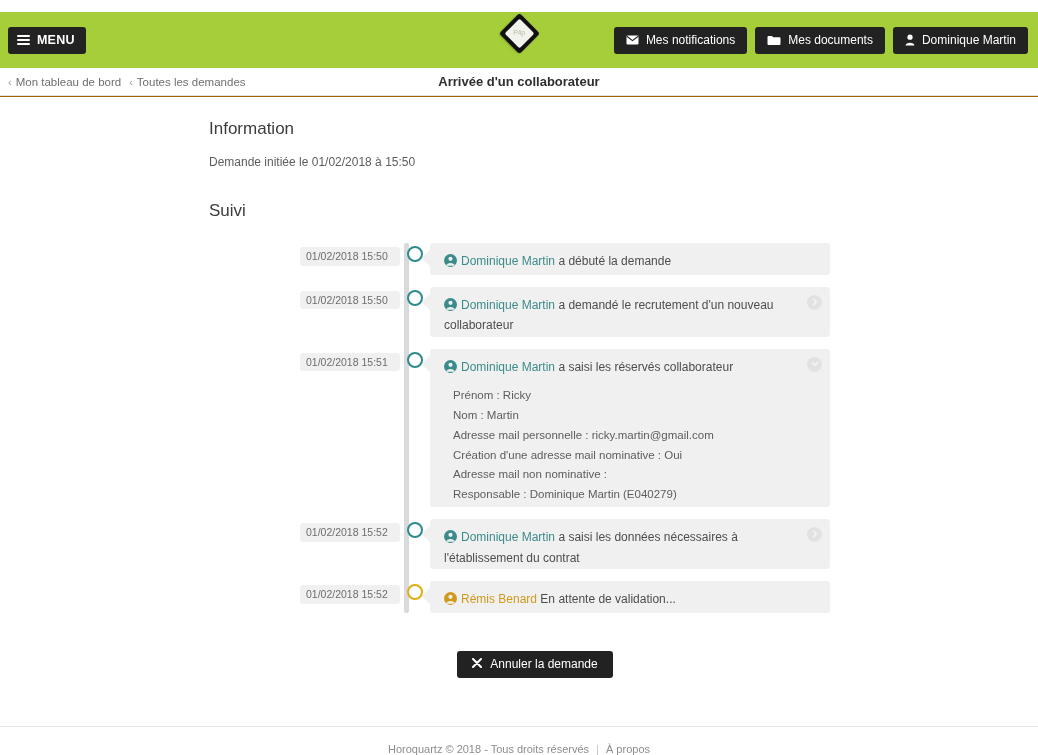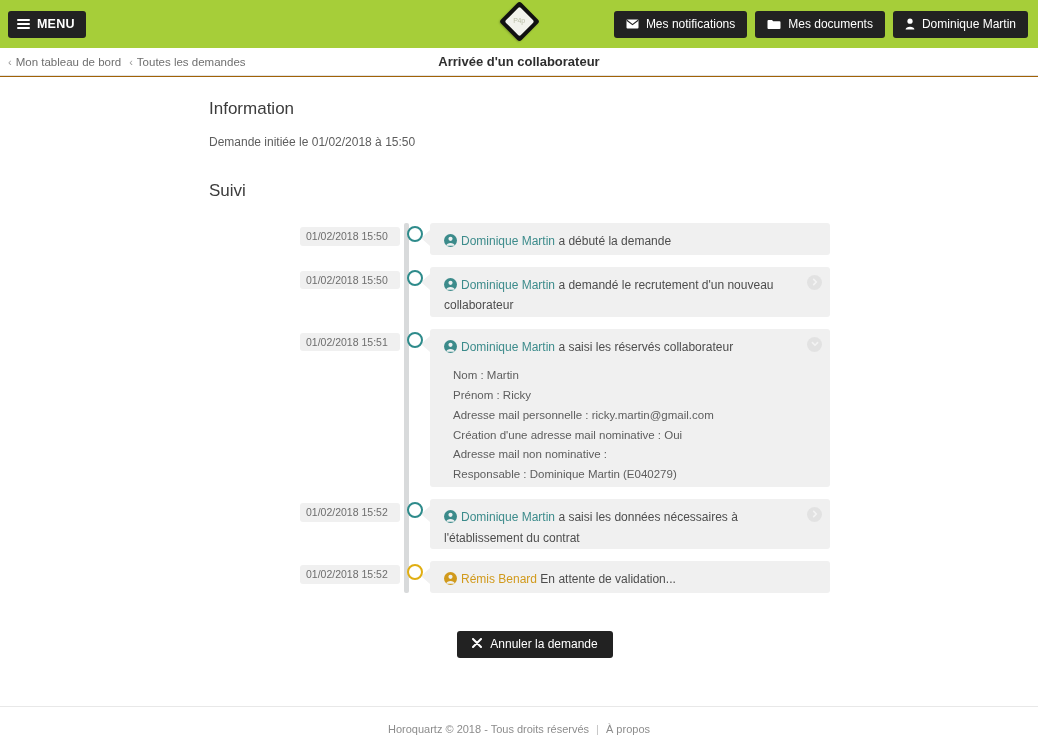--- a/index.html
+++ b/index.html
@@ -7,25 +7,26 @@
     margin: 0; padding: 0;
     width: 1038px; height: 755px;
     background: #ffffff;
     font-family: "Liberation Sans", sans-serif;
     overflow: hidden;
   }
 
   
   .topbar {
     position: relative;
-    height: 48px;
+    height: 56px;
     background: #a6ce39;
     display: flex;
     align-items: center;
     padding: 0 8px;
+    margin-top: 12px;
   }
   .menu-btn {
     display: flex; align-items: center; gap: 7px;
     background: #222222;
     color: #ffffff;
     border: none;
     border-radius: 3px;
     height: 27px;
     padding: 0 11px 0 9px;
     font-size: 12.5px;
@@ -385,22 +386,22 @@
             <div class="tl-dot-col">
               <div class="tl-dot"></div>
             </div>
             <div class="tl-bubble">
               <div class="tl-main"><span class="person-icon"><svg width="13" height="13" viewBox="0 0 13 13">
                     <circle cx="6.5" cy="6.5" r="6.5" fill="#3c8b8b"></circle>
                     <circle cx="6.5" cy="4.8" r="2.1" fill="#eef1f1"></circle>
                     <path d="M2.4 11.8 C2.4 8.2 10.6 8.2 10.6 11.8 Z" fill="#eef1f1"></path>
                   </svg></span><span class="actor">Dominique Martin</span><span> a saisi les réservés collaborateur</span></div>
               <div class="tl-details">
+                <div>Prénom : Ricky</div>
                 <div>Nom : Martin</div>
-                <div>Prénom : Ricky</div>
                 <div>Adresse mail personnelle : ricky.martin@gmail.com</div>
                 <div>Création d'une adresse mail nominative : Oui</div>
                 <div>Adresse mail non nominative :</div>
                 <div>Responsable : Dominique Martin (E040279)</div>
               </div>
               <div class="chev">
                 <svg width="8" height="8" viewBox="0 0 8 8">
                   <path d="M1.4 2.6 L4 5.2 L6.6 2.6" stroke="#f3f3f3" stroke-width="1.6" fill="none" stroke-linecap="round"></path>
                 </svg>
               </div>

